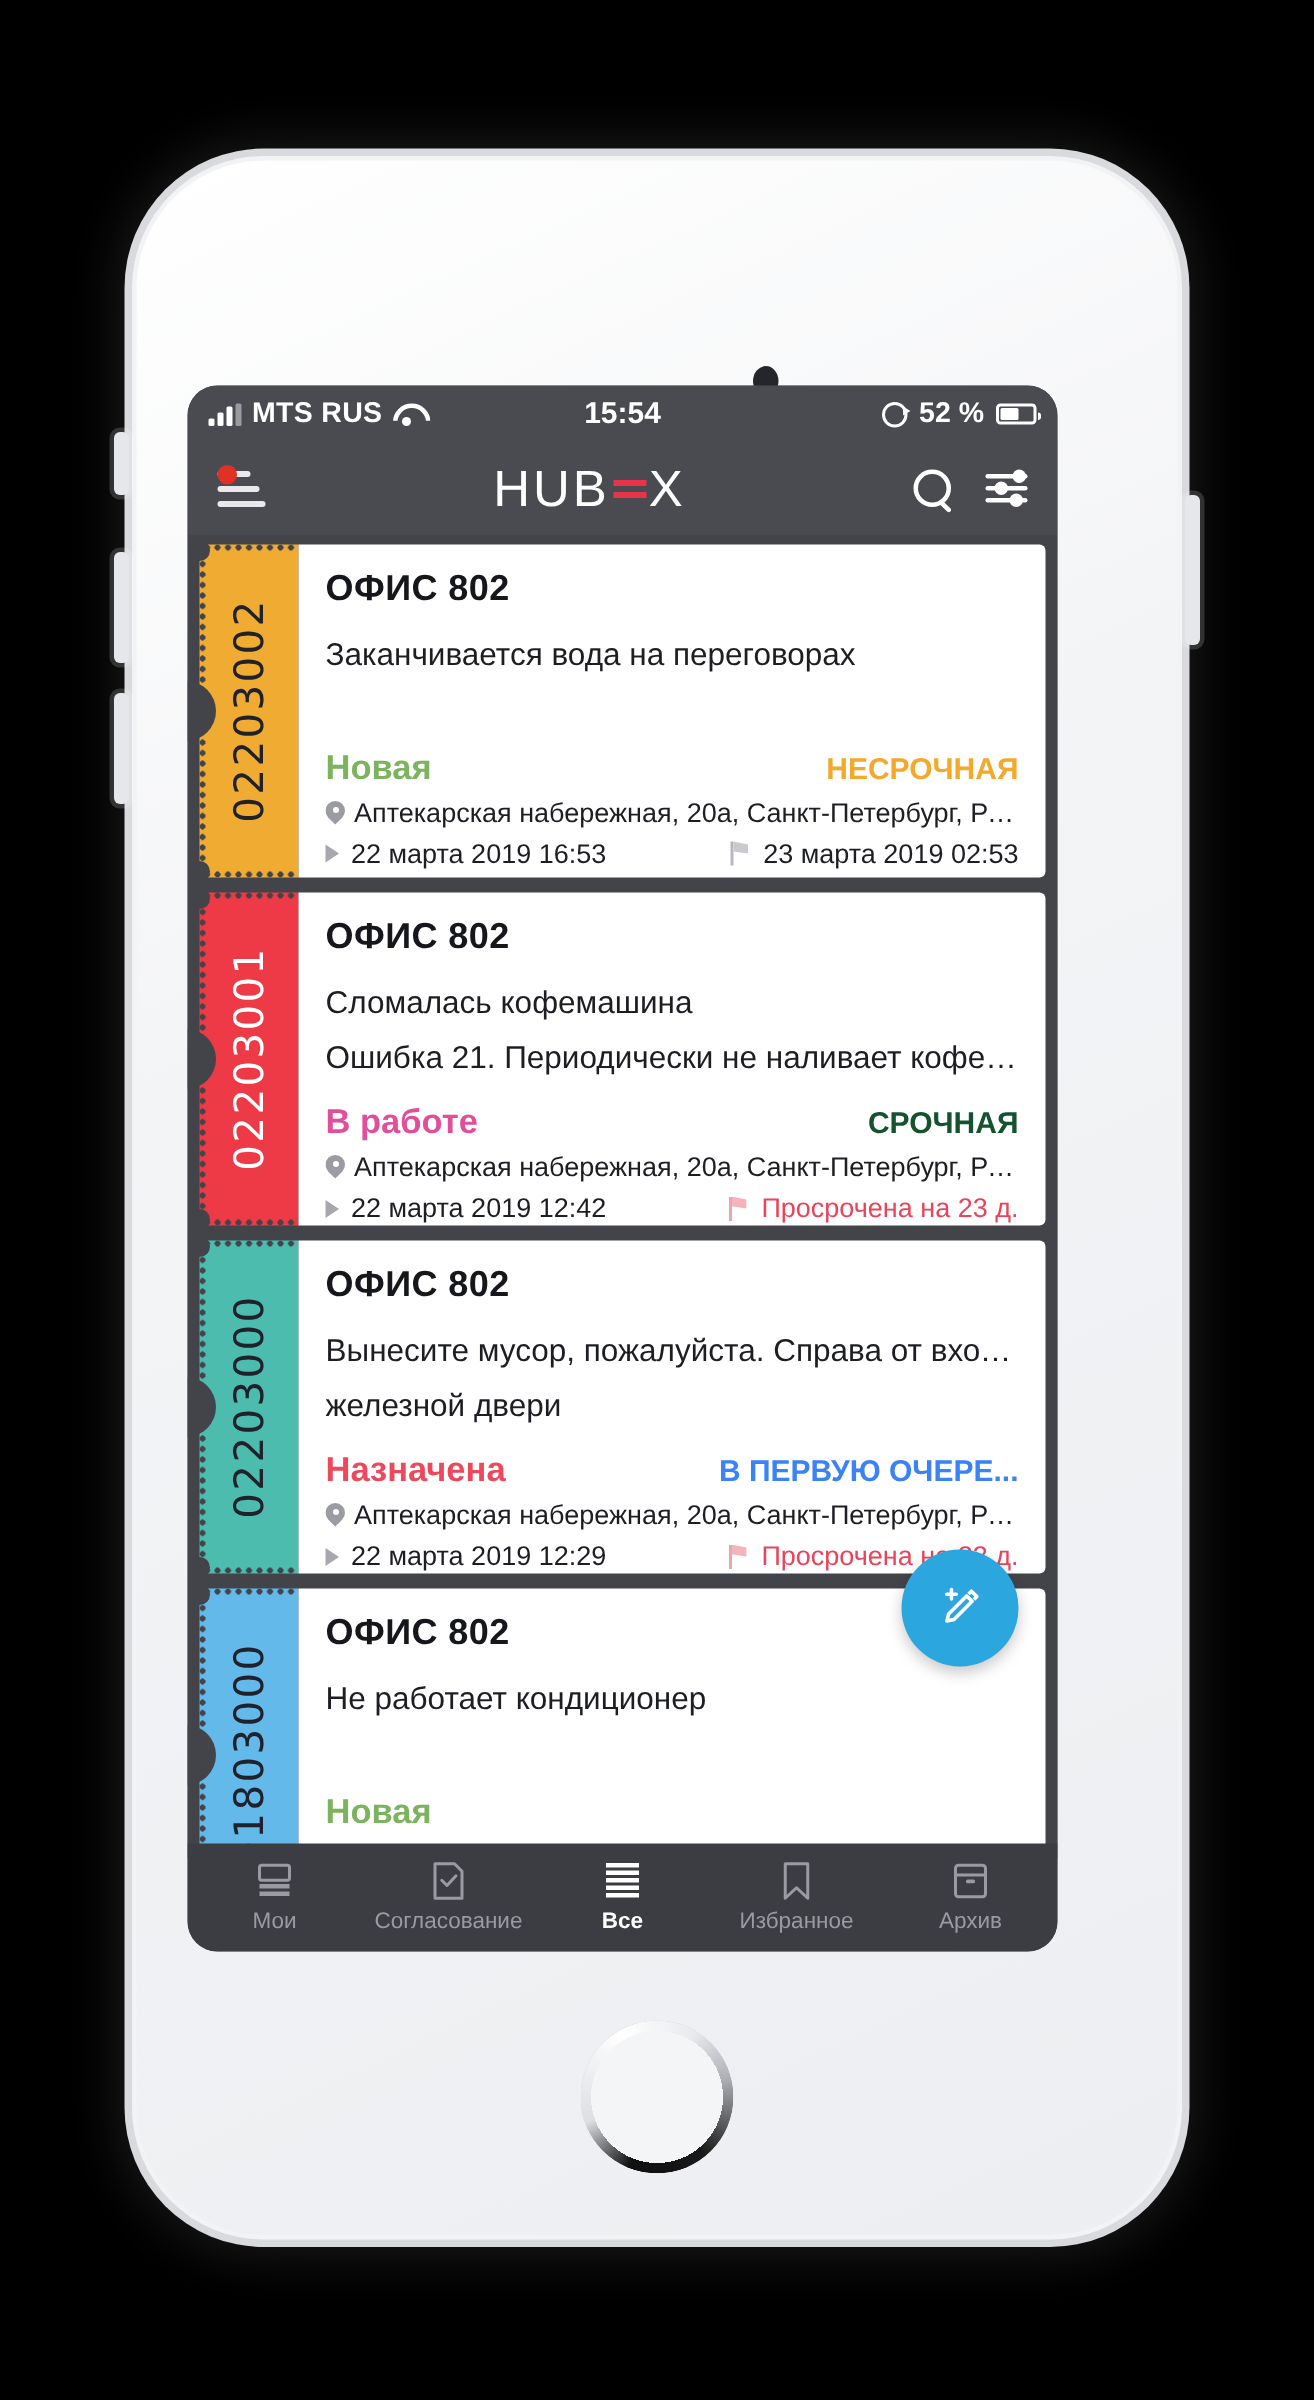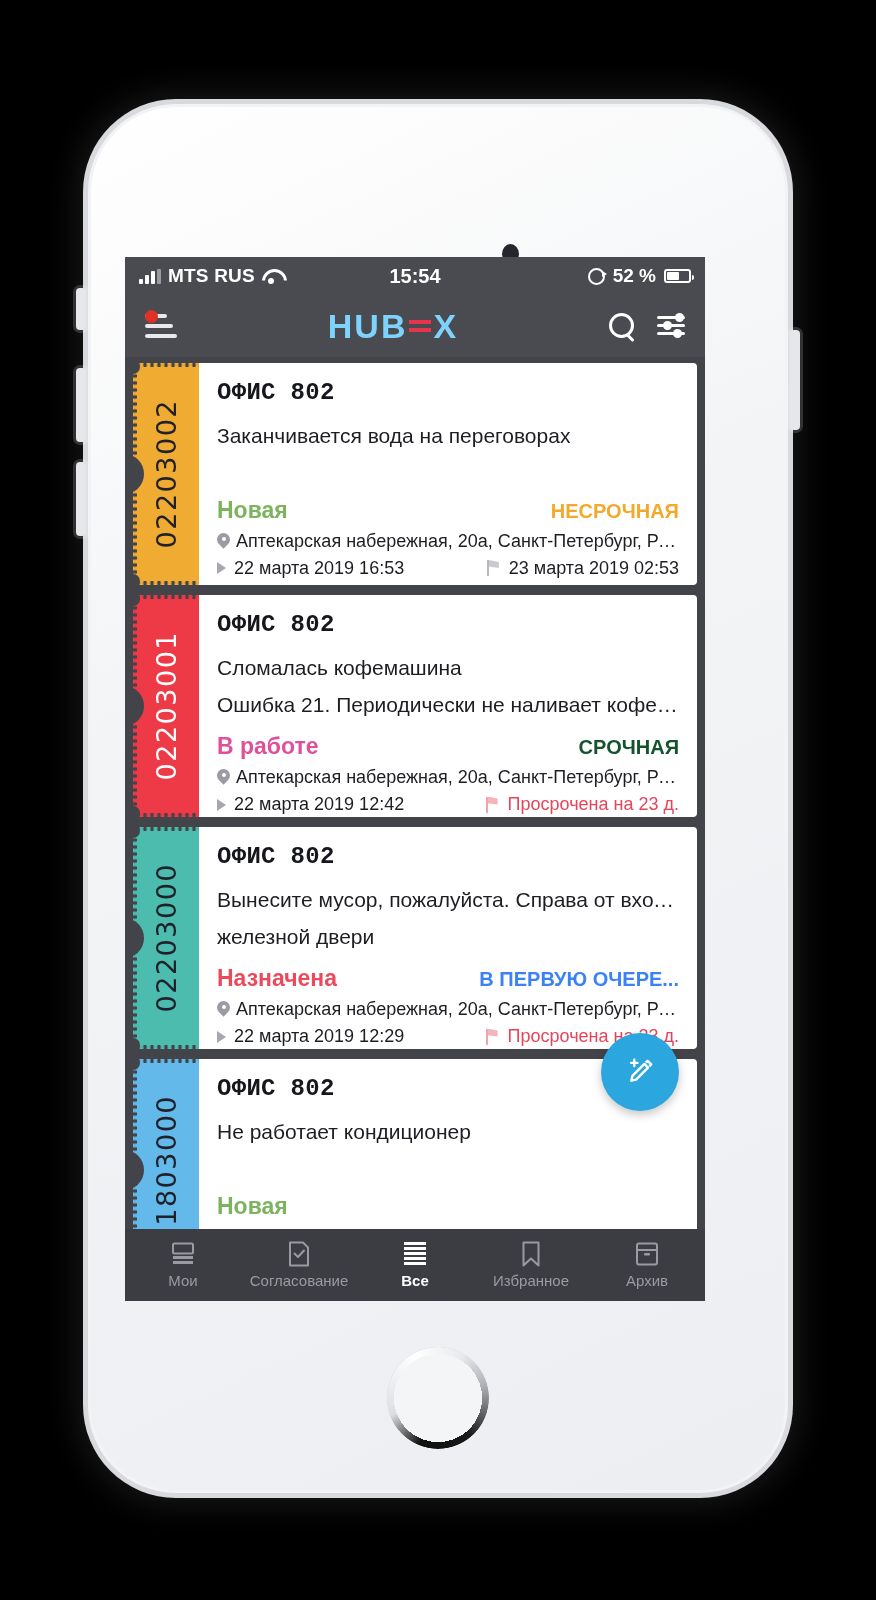--- a/index.html
+++ b/index.html
@@ -55,21 +55,21 @@
     position:absolute; inset:0; border-radius:50%;
     background: conic-gradient(from 180deg, #111 0deg, #111 22deg, #dcdee2 70deg, #ffffff 150deg, #e9eaee 210deg, #aeb0b6 255deg, #1a1a1a 320deg, #111 360deg);
     -webkit-mask: radial-gradient(circle, transparent 0 44px, #000 44px 51px, transparent 51px);
             mask: radial-gradient(circle, transparent 0 44px, #000 44px 51px, transparent 51px);
   }
 
   
   .screen {
     position: absolute; left: 125px; top: 257px;
     width: 580px; height: 1044px;
-    background: #43444a; overflow: hidden;
+    background: #43444a; overflow: hidden; border-radius: 20px;
   }
 
   
   .statusbar {
     height: 38px; background: #4a4b51; color: #fff;
     display: flex; align-items: center; padding: 0 14px;
     font-size: 19px; font-weight: bold; position: relative;
   }
   .sb-left { display: flex; align-items: center; gap: 7px; }
   .bars { display: flex; align-items: flex-end; gap: 2px; height: 15px; }
@@ -103,21 +103,21 @@
     display:flex; align-items:center; justify-content:space-between;
     padding: 0 20px;
   }
   .burger { position:relative; width:32px; height:24px; cursor:pointer;}
   .burger span{position:absolute; left:0; height:4px; background:#e9e9ec; border-radius:2px;}
   .burger span:nth-child(1){top:0; width:22px;}
   .burger span:nth-child(2){top:10px; width:28px;}
   .burger span:nth-child(3){top:20px; width:32px;}
   .burger .dot{position:absolute; right:-1px; top:-4px; width:13px; height:13px; border-radius:50%; background:#e03127;}
 
-  .logo { display:flex; align-items:center; font-size:34px; font-weight:bold; color:#7dd3fc; letter-spacing:2px;}
+  .logo { display:flex; align-items:center; font-size:34px; font-weight:normal; color:#ffffff; letter-spacing:2px;}
   .logo .eq{display:inline-flex; flex-direction:column; justify-content:center; gap:4px; margin:0 2px; height:26px;}
   .logo .eq i{display:block; width:22px; height:4px; background:#e8334a;}
 
   .hdr-right{display:flex; align-items:center; gap:22px;}
   .ic-search{width:26px; height:26px; position:relative;}
   .ic-search::before{content:""; position:absolute; left:0; top:0; width:19px;height:19px;border:3px solid #fff;border-radius:50%;}
   .ic-search::after{content:""; position:absolute; right:0; bottom:0; width:10px;height:3px;background:#fff;transform:rotate(45deg);border-radius:2px;}
   .ic-filter{width:28px;height:24px;position:relative;}
   .ic-filter i{position:absolute; left:0; width:28px; height:3px; background:#fff; border-radius:2px;}
   .ic-filter i:nth-child(1){top:2px}
@@ -160,21 +160,21 @@
   }
   .stub.light .stub-num{ color:#ffffff; }
 
   .pin{ position:absolute; width:14px;height:14px;border-radius:50%;background:#43444a; left:-7px; z-index:4;}
   .pin.top{top:-3px;} .pin.bot{bottom:-3px;}
 
   .body{
     flex:1; background:#fff; border-radius:0 4px 4px 0;
     padding: 16px 18px 10px 18px; position:relative; overflow:hidden;
   }
-  .c-title{ font-size:24px; font-weight:bold; color:#16171c; letter-spacing:.3px;font-family:Liberation Mono, monospace; }
+  .c-title{ font-size:24px; font-weight:bold; color:#16171c; letter-spacing:.3px; }
   .c-desc{ margin-top:14px; font-size:21px; color:#1d1e23; line-height:1.55;
            overflow:hidden; text-overflow:ellipsis; white-space:nowrap;}
   .c-desc + .c-desc{ margin-top:4px; }
   .c-status-row{ display:flex; align-items:baseline; margin-top:20px;}
   .c-status{ font-size:23px; font-weight:bold; }
   .c-prio{ font-size:20px; font-weight:bold; margin-left:auto; width:250px; text-align:right;
            overflow:hidden; text-overflow:ellipsis; white-space:nowrap;}
   .c-addr{ display:flex; align-items:center; gap:6px; margin-top:7px; font-size:18px; color:#1d1e23;
            overflow:hidden; text-overflow:ellipsis; white-space:nowrap;}
   .c-addr .txt{overflow:hidden; text-overflow:ellipsis; white-space:nowrap;}

